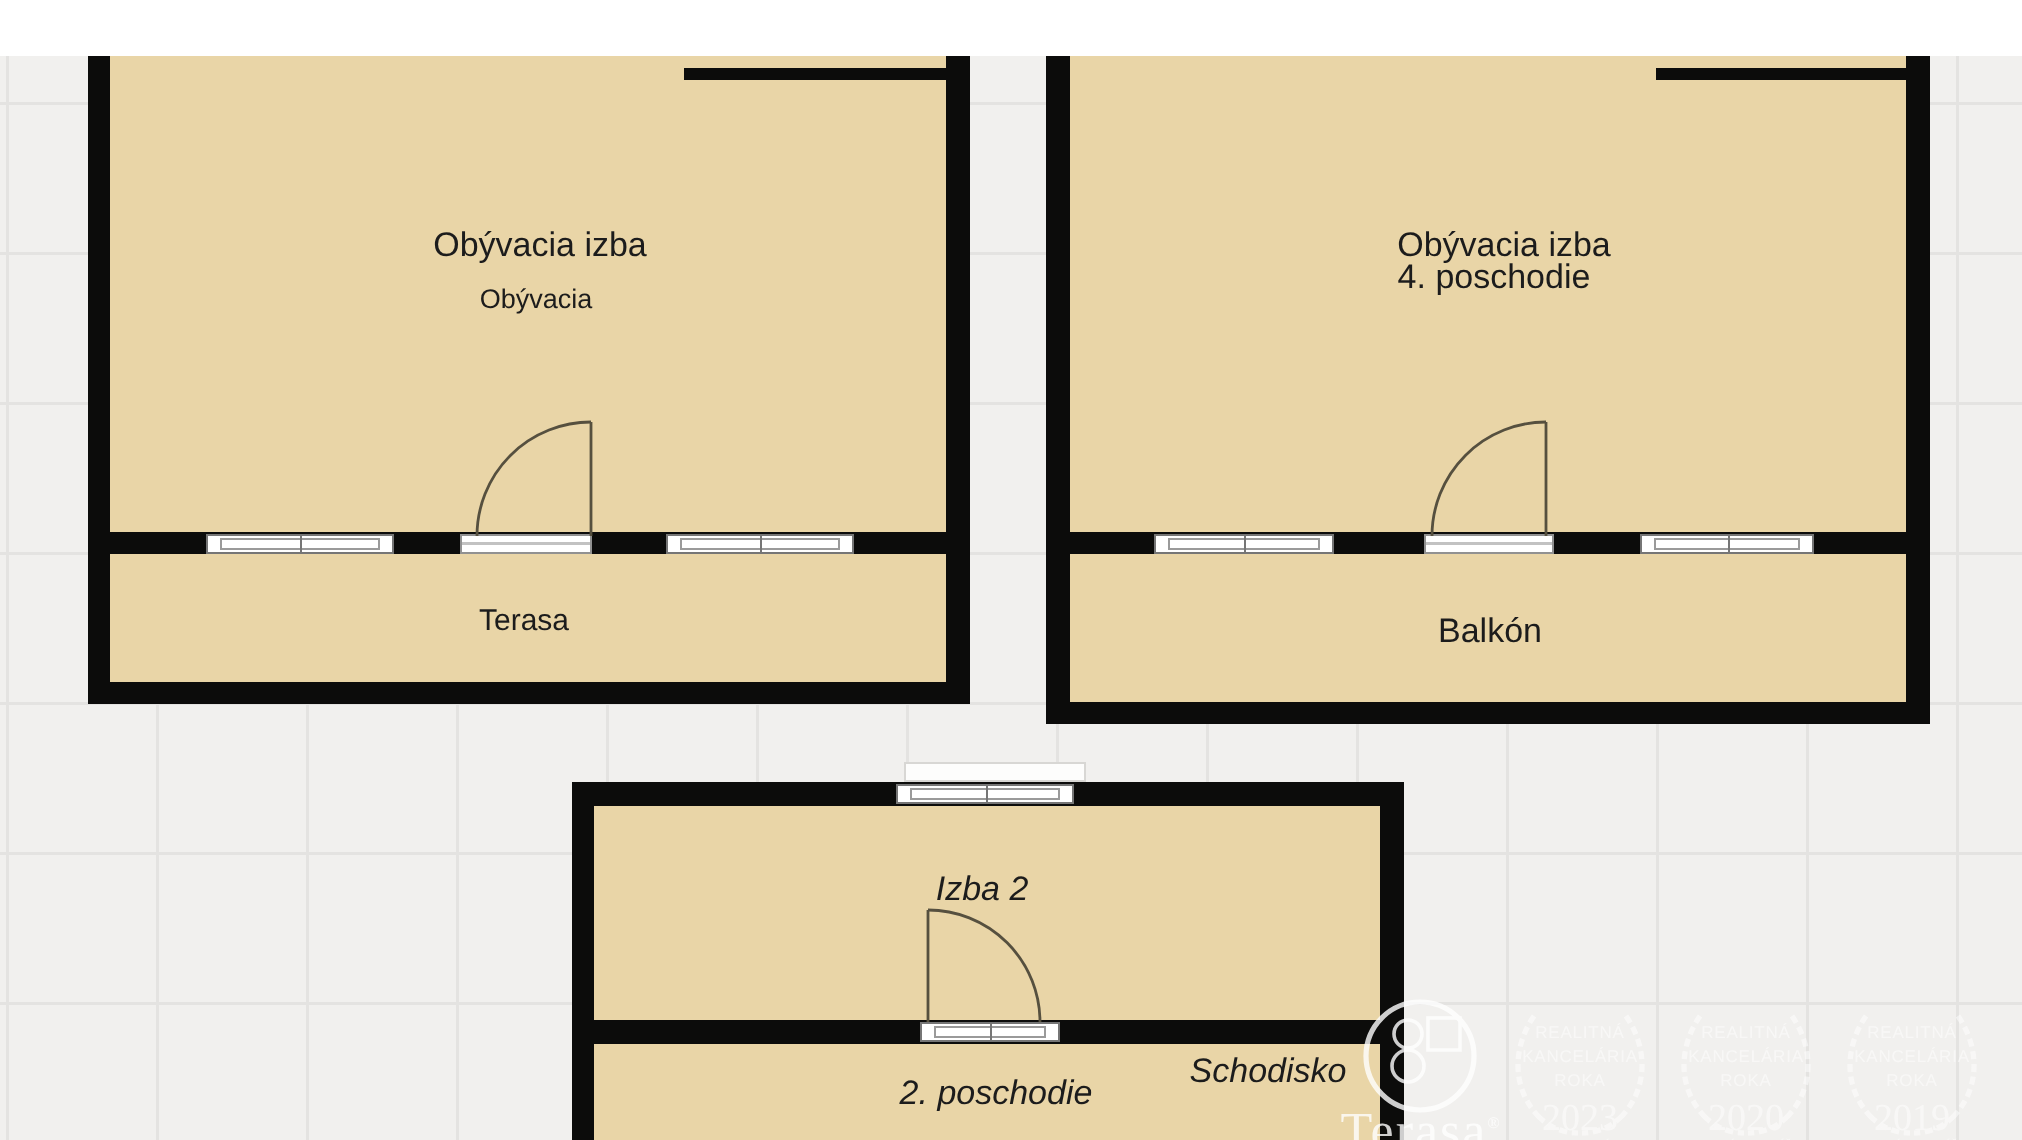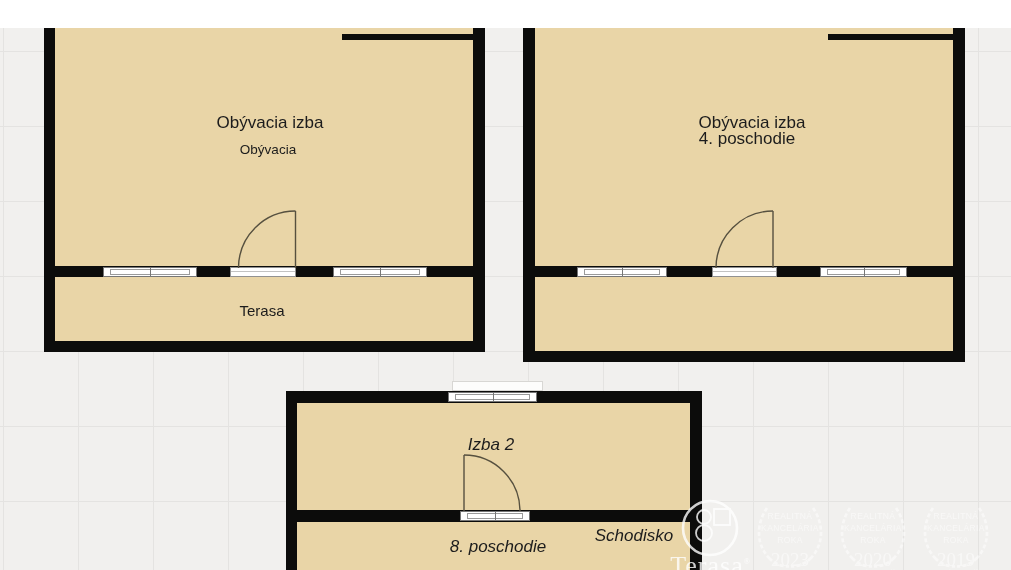--- a/index.html
+++ b/index.html
@@ -68,34 +68,35 @@
     <div class="wall" style="left:0;top:0;width:12px;height:334px;"></div>
     <div class="wall" style="left:430px;top:0;width:12px;height:334px;"></div>
     <div class="wall" style="left:0;top:323px;width:442px;height:11px;"></div>
     <div class="wall" style="left:0;top:238px;width:442px;height:11px;"></div>
     <div class="wall" style="left:305px;top:6px;width:125px;height:6px;"></div>
     <div class="window" style="left:54px;top:239px;width:90px;height:10px;"></div>
     <div class="threshold" style="left:189px;top:239px;width:65px;height:10px;"></div>
     <div class="window" style="left:297px;top:239px;width:87px;height:10px;"></div>
     <div class="label fs17" style="left:109px;top:84px;">Obývacia izba</div>
     <div class="label fs17" style="left:104px;top:100px;">4. poschodie</div>
+    <div class="label fs17" style="left:102px;top:277px;">Balkón</div>
   </div>
 
   <div class="sill" style="left:452px;top:353px;width:91px;height:10px;"></div>
   <div class="plan" style="left:286px;top:363px;width:416px;height:207px;font-style:italic;">
     <div class="wall" style="left:0;top:0;width:416px;height:12px;"></div>
     <div class="wall" style="left:0;top:0;width:11px;height:207px;"></div>
     <div class="wall" style="left:404px;top:0;width:12px;height:207px;"></div>
     <div class="wall" style="left:0;top:119px;width:416px;height:12px;"></div>
     <div class="wall" style="left:0;top:184px;width:416px;height:11px;"></div>
     <div class="window" style="left:162px;top:1px;width:89px;height:10px;"></div>
     <div class="window" style="left:174px;top:120px;width:70px;height:10px;"></div>
     <div class="window" style="left:176px;top:185px;width:73px;height:10px;"></div>
     <div class="label fs17" style="left:85px;top:43px;">Izba 2</div>
-    <div class="label fs17" style="left:92px;top:145px;">8. poschodie</div>
+    <div class="label fs17" style="left:92px;top:145px;">2. poschodie</div>
     <div class="label fs17" style="left:228px;top:134px;">Schodisko</div>
   </div>
 
   <svg class="doors" width="1011" height="570" viewBox="0 0 1011 570">
     <path d="M295.5,240 L295.5,183"></path>
     <path d="M295.5,183 A57,57 0 0 0 238.5,240"></path>
     <path d="M773,240 L773,183"></path>
     <path d="M773,183 A57,57 0 0 0 716,240"></path>
     <path d="M464,483 L464,427"></path>
     <path d="M464,427 A56,56 0 0 1 520,483"></path>

